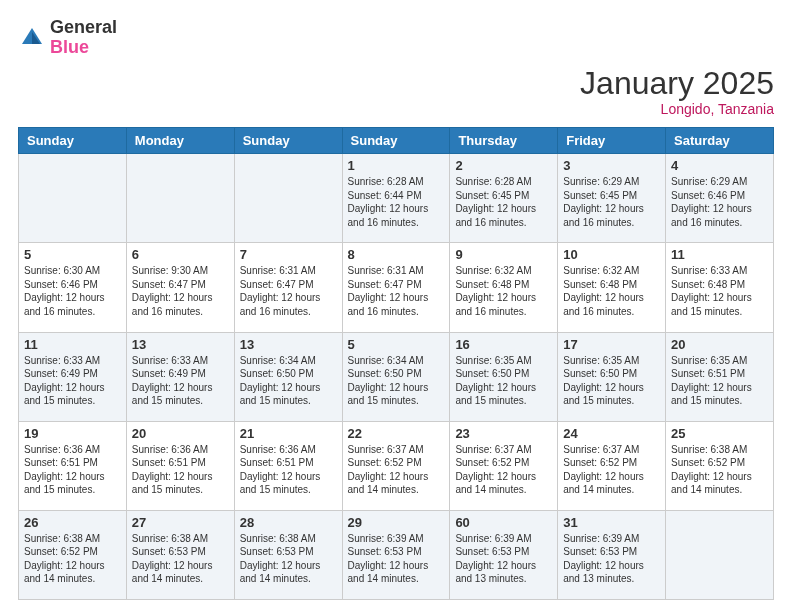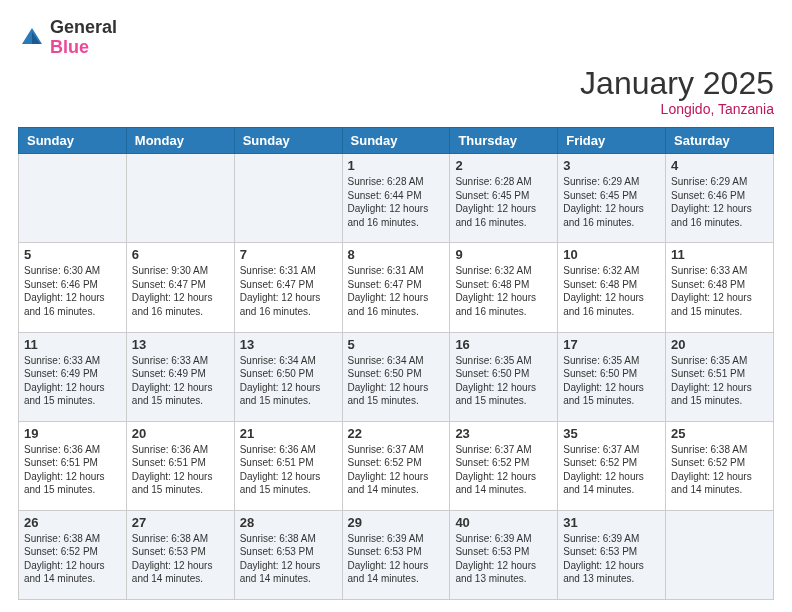--- a/index.html
+++ b/index.html
@@ -271,21 +271,21 @@
 Sunset: 6:52 PM
 Daylight: 12 hours and 14 minutes.</div>
           </td>
           <td>
             <span class="day-number">23</span>
             <div class="day-info">Sunrise: 6:37 AM
 Sunset: 6:52 PM
 Daylight: 12 hours and 14 minutes.</div>
           </td>
           <td>
-            <span class="day-number">35</span>
+            <span class="day-number">24</span>
             <div class="day-info">Sunrise: 6:37 AM
 Sunset: 6:52 PM
 Daylight: 12 hours and 14 minutes.</div>
           </td>
           <td>
             <span class="day-number">25</span>
             <div class="day-info">Sunrise: 6:38 AM
 Sunset: 6:52 PM
 Daylight: 12 hours and 14 minutes.</div>
           </td>
@@ -309,21 +309,21 @@
 Sunset: 6:53 PM
 Daylight: 12 hours and 14 minutes.</div>
           </td>
           <td>
             <span class="day-number">29</span>
             <div class="day-info">Sunrise: 6:39 AM
 Sunset: 6:53 PM
 Daylight: 12 hours and 14 minutes.</div>
           </td>
           <td>
-            <span class="day-number">40</span>
+            <span class="day-number">60</span>
             <div class="day-info">Sunrise: 6:39 AM
 Sunset: 6:53 PM
 Daylight: 12 hours and 13 minutes.</div>
           </td>
           <td>
             <span class="day-number">31</span>
             <div class="day-info">Sunrise: 6:39 AM
 Sunset: 6:53 PM
 Daylight: 12 hours and 13 minutes.</div>
           </td>

